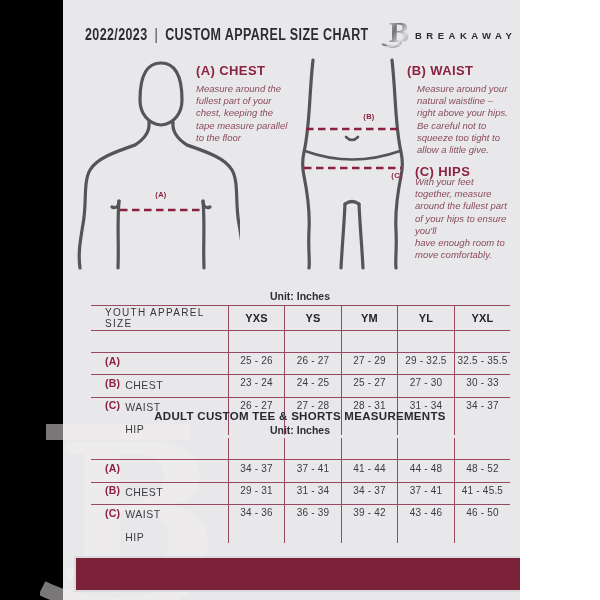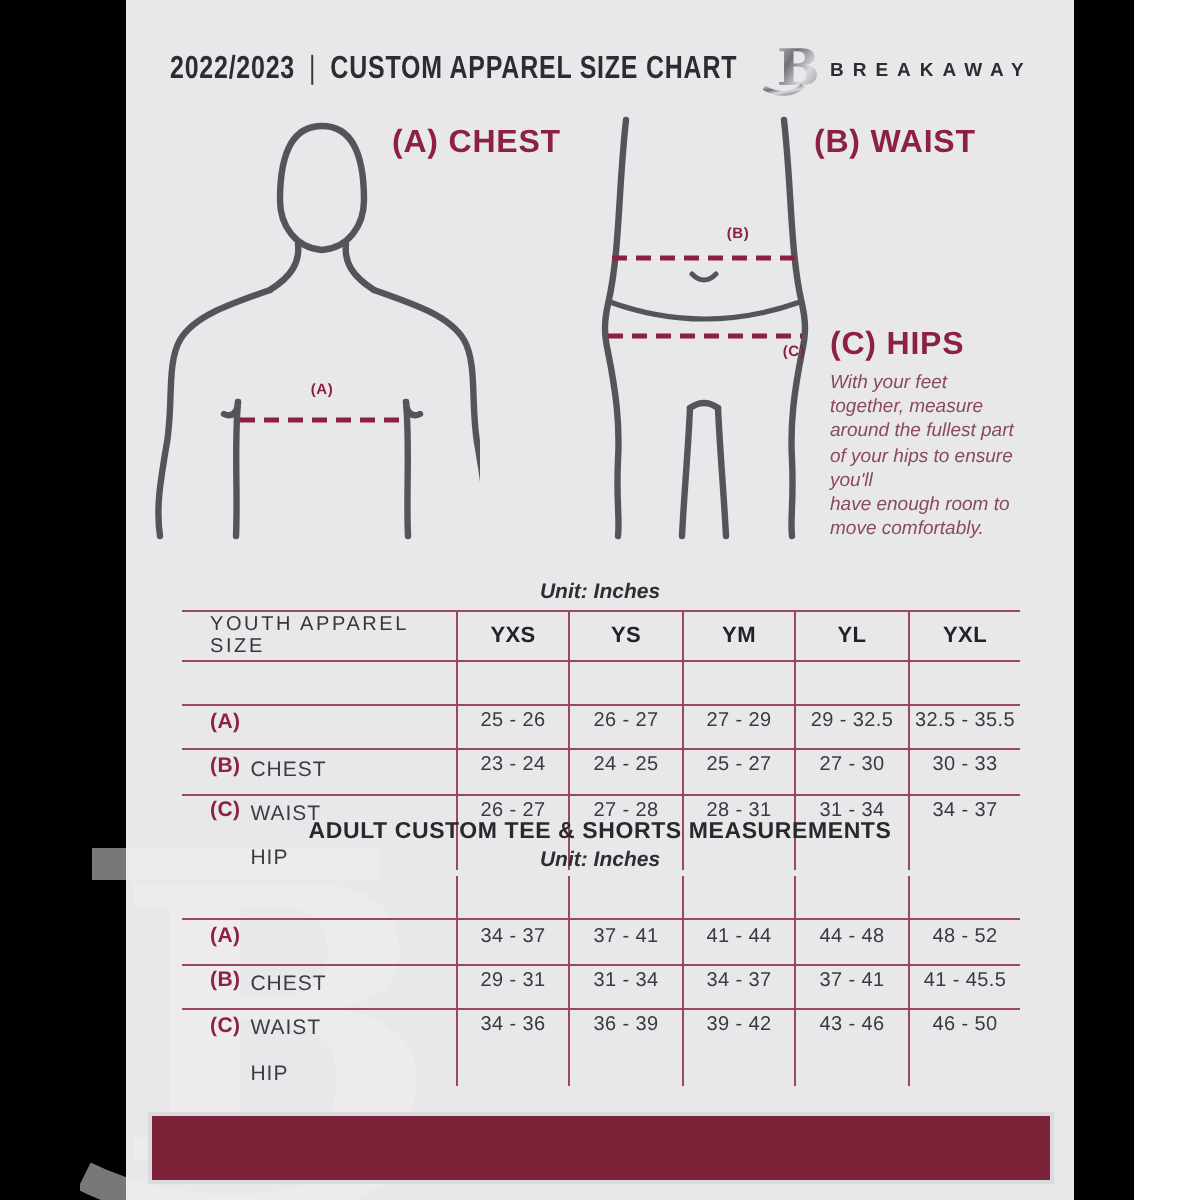--- a/index.html
+++ b/index.html
@@ -1,18 +1,18 @@
 <!DOCTYPE html>
 <html><head>
 <meta charset="utf-8">
 <style>
   html,body{margin:0;padding:0;background:#fff;}
   *{box-sizing:border-box;}
   .canvas{
-    position:relative;width:567px;height:600px;overflow:hidden;
+    position:relative;width:520px;height:600px;overflow:hidden;
     background:#e8e8ea;
     font-family:"Liberation Sans",sans-serif;
   }
   .band{position:absolute;top:0;width:63px;height:600px;background:#000;}
   .band.left{left:0;}
   .band.right{left:537px;}
 
   
   .hdr-title{
     position:absolute;left:85px;top:26px;white-space:nowrap;
@@ -33,41 +33,41 @@
   .dash-label{
     position:absolute;width:28px;text-align:center;
     font-size:7.5px;font-weight:800;color:#8c2040;letter-spacing:.3px;
   }
   .lab-a{left:147px;top:190px;}
   .lab-b{left:355px;top:112px;}
   .lab-c{left:383px;top:171px;}
 
   
   .instr-head{
-    position:absolute;font-size:16px;font-weight:800;color:#8c2143;letter-spacing:.4px;white-space:nowrap;
+    position:absolute;font-size:13px;font-weight:800;color:#8c2143;letter-spacing:.4px;white-space:nowrap;
   }
   .instr-body{
     position:absolute;font-size:9.5px;line-height:12.2px;font-style:italic;
     color:#8a4a5e;white-space:pre-line;
   }
   .head-chest{left:196px;top:63px;}
   .body-chest{left:196px;top:83px;width:130px;}
   .head-waist{left:407px;top:63px;}
   .body-waist{left:417px;top:83px;width:118px;}
   .head-hips{left:415px;top:164px;}
-  .body-hips{left:415px;top:186px;width:120px;}
+  .body-hips{left:415px;top:176px;width:120px;}
 
   
   .tbl-title{
     position:absolute;left:63px;width:474px;text-align:center;
     font-size:11.5px;font-weight:bold;color:#29292d;letter-spacing:.3px;
   }
   .tbl-unit{
     position:absolute;left:63px;width:474px;text-align:center;
-    font-size:10.5px;font-weight:bold;font-style:italic;color:#2e2f33;
+    font-size:10.5px;font-weight:bold;color:#2e2f33;
   }
   .yt-title{top:276px;}  .yt-unit{top:290px;}
   .at-title{top:410px;}  .at-unit{top:424px;}
 
   .tbl{position:absolute;left:91px;width:419px;}
   .yt{top:305px;}
   .at{top:438px;}
   .tr{
     display:grid;grid-template-columns:137px 56px 57px 56px 57px 56px;
     height:22.4px;border-bottom:1.5px solid #9a4762;
@@ -153,21 +153,32 @@
     </g>
     <path d="M11,71 L104,71" stroke="#8c2040" stroke-width="2.6" stroke-dasharray="7.5 4.5" fill="none"></path>
     <path d="M9,110 L106,110" stroke="#8c2040" stroke-width="2.6" stroke-dasharray="7.5 4.5" fill="none"></path>
   </svg>
 
   <span class="dash-label lab-a overlay">(A)</span>
   <span class="dash-label lab-b overlay">(B)</span>
   <span class="dash-label lab-c overlay">(C)</span>
 
   <div class="instr-head head-chest">(A) CHEST</div>
+  <div class="instr-body body-chest">Measure around the
+fullest part of your
+chest, keeping the
+tape measure parallel
+to the floor</div>
   <div class="instr-head head-waist">(B) WAIST</div>
+  <div class="instr-body body-waist">Measure around your
+natural waistline –
+right above your hips.
+Be careful not to
+squeeze too tight to
+allow a little give.</div>
   <div class="instr-head head-hips">(C) HIPS</div>
   <div class="instr-body body-hips">With your feet
 together, measure
 around the fullest part
 of your hips to ensure
 you'll
 have enough room to
 move comfortably.</div>
 
   <div class="tbl-unit yt-unit">Unit: Inches</div>

